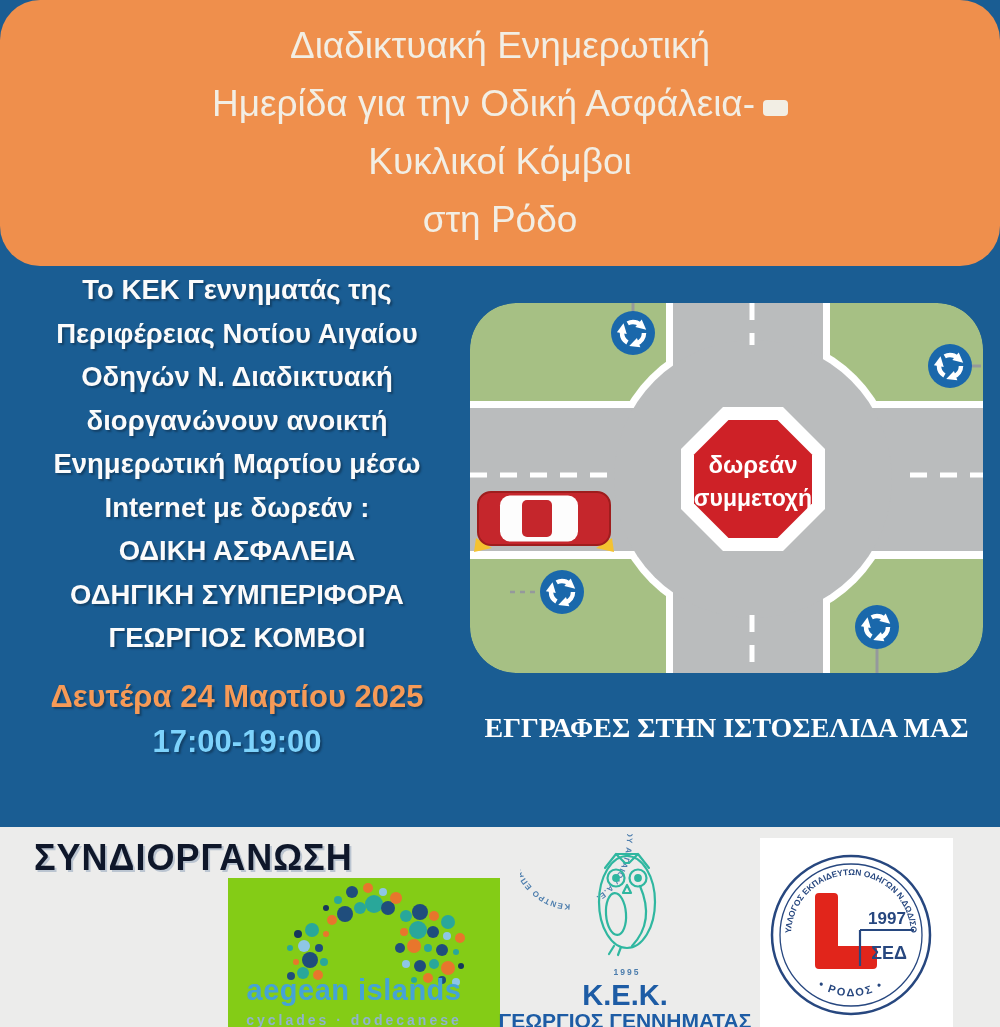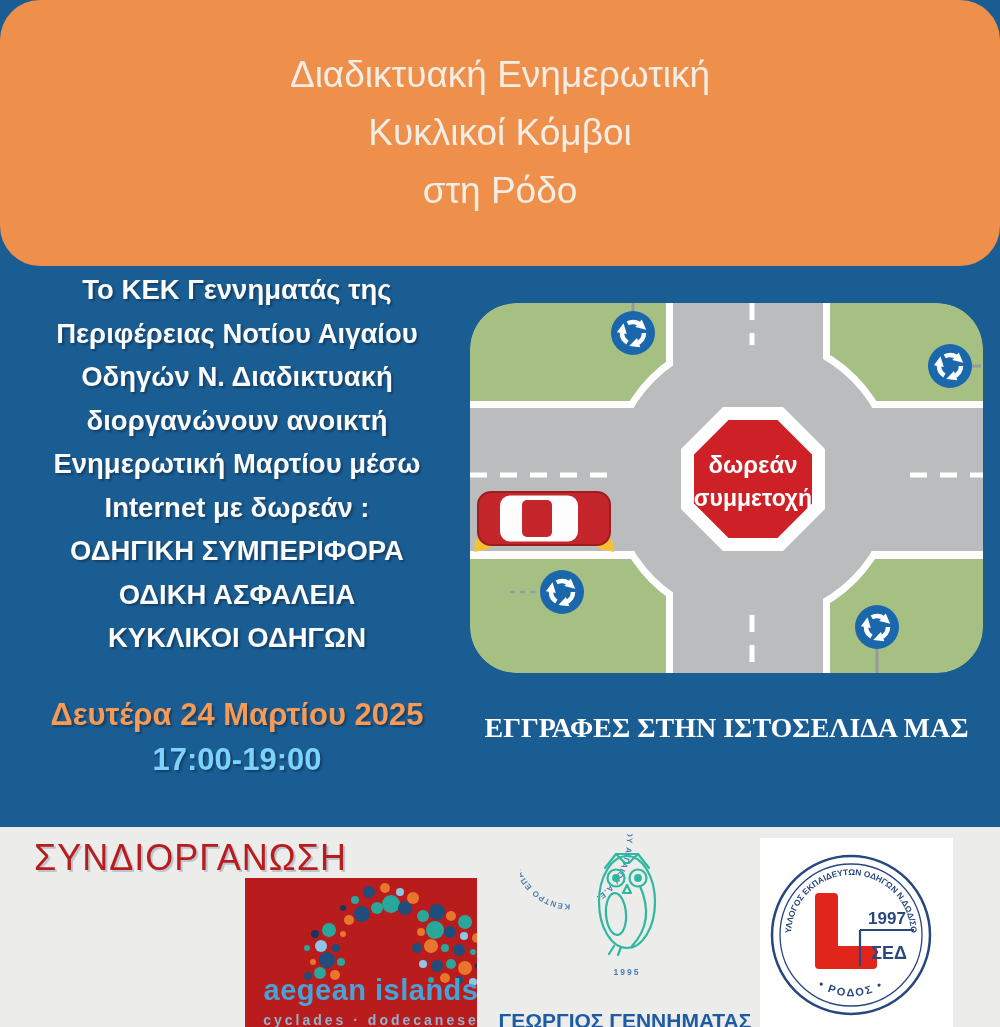--- a/index.html
+++ b/index.html
@@ -10,64 +10,65 @@
   
   .banner { position:absolute; left:0; top:0; width:1000px; height:266px; background:#ef8f4c;
             border-radius:40px; display:flex; flex-direction:column; align-items:center; justify-content:center; }
   .h-line { font-size:37px; line-height:58px; color:#f2eee4; white-space:nowrap; text-align:center; font-weight:400; }
   .glyph-block { display:inline-block; width:25px; height:16px; background:#f2eee4; border-radius:4px; margin-left:8px; }
 
   
   .intro { position:absolute; left:8px; top:268px; width:458px; text-align:center; color:#fbfbfb; }
   .intro-line { font-size:27.5px; font-weight:700; line-height:43.5px; white-space:nowrap;
                 text-shadow:2px 2px 2px rgba(10,30,50,.45); }
-  .date-line { margin-top:32px; font-size:31px; font-weight:700; color:#f69a57; line-height:45px;
+  .date-line { margin-top:14px; font-size:31px; font-weight:700; color:#f69a57; line-height:45px;
                text-shadow:2px 2px 2px rgba(10,30,50,.45); }
   .time-line { font-size:31px; font-weight:700; color:#7dd3fc; line-height:45px;
                text-shadow:2px 2px 2px rgba(10,30,50,.45); }
 
   
   .illustration { position:absolute; left:470px; top:303px; width:513px; height:370px; }
   .registration { position:absolute; left:470px; top:708px; width:513px; text-align:center; color:#fff;font-family:Liberation Serif, serif; }
   .reg-line1 { font-size:28px; font-weight:700; line-height:40px; white-space:nowrap; }
   .reg-line2 { font-size:31px; font-weight:700; line-height:44px; white-space:nowrap; }
 
   
   .footer { position:absolute; left:0; top:827px; width:1000px; height:200px; background:#ececeb; }
-  .footer-heading { position:absolute; left:34px; top:10px; font-size:36px; font-weight:400; color:#b91c1c;
+  .footer-heading { position:absolute; left:34px; top:10px; font-size:36px; font-weight:700; color:#0f172a;
                     letter-spacing:1px; text-shadow:2px 2px 0 rgba(40,80,130,.25); }
-  .aegean-card { position:absolute; left:245px; top:51px; width:232px; height:149px; background:#b91c1c; overflow:hidden; }
+  .aegean-card { position:absolute; left:228px; top:51px; width:272px; height:149px; background:#84cc16; overflow:hidden; }
   .kek-logo { position:absolute; left:520px; top:7px; width:210px; height:152px; }
   .kek-name { position:absolute; left:495px; top:153px; width:260px; text-align:center;
               font-size:29px; font-weight:700; color:#1d5ca5; line-height:30px; }
   .kek-fullname { position:absolute; left:495px; top:183px; width:260px; text-align:center;
                   font-size:21px; font-weight:700; color:#1d5ca5; line-height:22px; }
   .sed-card { position:absolute; left:760px; top:11px; width:193px; height:189px; background:#fff; }
 </style>
 </head>
 <body>
 
 <div id="poster">
 
   <div class="banner">
     <div class="h-line"><span>Διαδικτυακή Ενημερωτική</span></div>
+    <div class="h-line"><span>Ημερίδα για την Οδική Ασφάλεια-</span><span class="glyph-block"></span></div>
     <div class="h-line"><span>Κυκλικοί Κόμβοι</span></div>
     <div class="h-line"><span>στη Ρόδο</span></div>
   </div>
 
   <div class="intro">
     <div class="intro-line">Το ΚΕΚ Γεννηματάς της</div>
     <div class="intro-line">Περιφέρειας Νοτίου Αιγαίου</div>
     <div class="intro-line">Οδηγών Ν. Διαδικτυακή</div>
     <div class="intro-line">διοργανώνουν ανοικτή</div>
     <div class="intro-line">Ενημερωτική Μαρτίου μέσω</div>
     <div class="intro-line">Internet με δωρεάν :</div>
+    <div class="intro-line">ΟΔΙΚΗ ΑΣΦΑΛΕΙΑ</div>
     <div class="intro-line">ΟΔΗΓΙΚΗ ΣΥΜΠΕΡΙΦΟΡΑ</div>
-    <div class="intro-line">ΟΔΙΚΗ ΑΣΦΑΛΕΙΑ</div>
-    <div class="intro-line">ΚΥΚΛΙΚΟΙ ΟΔΗΓΩΝ</div>
+    <div class="intro-line">ΓΕΩΡΓΙΟΣ ΚΟΜΒΟΙ</div>
     <div class="date-line">Δευτέρα 24 Μαρτίου 2025</div>
     <div class="time-line">17:00-19:00</div>
   </div>
 
   <svg class="illustration" viewBox="0 0 513 370">
     <defs>
       <clipPath id="illClip">
           <rect width="513" height="370" rx="46"></rect>
         </clipPath>
       <g id="rbsign">
@@ -205,20 +206,21 @@
         <circle cx="96" cy="44" r="8.5"></circle>
         <circle cx="118" cy="44" r="8.5"></circle>
         <circle cx="96" cy="44" r="2.8" fill="#2fb7a0"></circle>
         <circle cx="118" cy="44" r="2.8" fill="#2fb7a0"></circle>
         <path d="M 107,51 l -4,8 h 8 z"></path>
         <ellipse cx="96" cy="80" rx="10" ry="21" transform="rotate(-4 96 80)"></ellipse>
         <path d="M 120,52 C 130,75 128,95 112,112"></path>
         <path d="M 94,112 l -5,8 M 101,113 l -3,8"></path>
       </g>
     </svg>
+    <div class="kek-name">Κ.Ε.Κ.</div>
     <div class="kek-fullname">ΓΕΩΡΓΙΟΣ ΓΕΝΝΗΜΑΤΑΣ</div>
 
     <div class="sed-card">
       <svg viewBox="0 0 193 189" width="193" height="189">
         <circle cx="91" cy="97" r="79" fill="#ffffff" stroke="#27477f" stroke-width="2.5"></circle>
         <circle cx="91" cy="97" r="71" fill="none" stroke="#27477f" stroke-width="1.3"></circle>
         <path id="sedTop" d="M 31,97 A 60,60 0 1 1 151,97" fill="none"></path>
         <path id="sedBottom" d="M 34,117 A 60,60 0 0 0 148,117" fill="none"></path>
         <text font-size="8.4" font-weight="700" fill="#27477f">
           <textPath href="#sedTop" startOffset="50%" text-anchor="middle">ΣΥΛΛΟΓΟΣ ΕΚΠΑΙΔΕΥΤΩΝ ΟΔΗΓΩΝ Ν.ΔΩΔ/ΣΟΥ</textPath>

